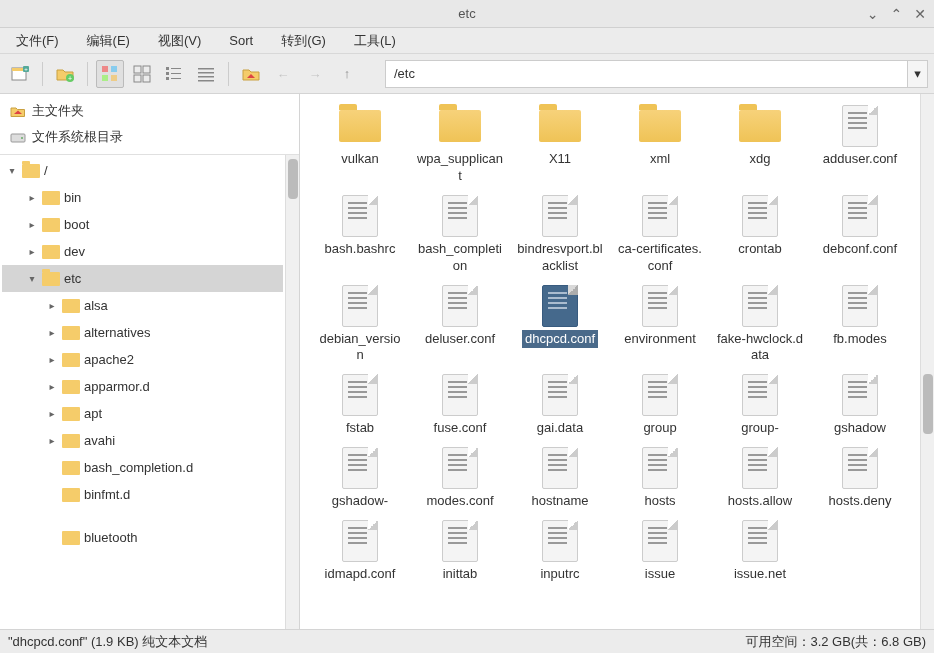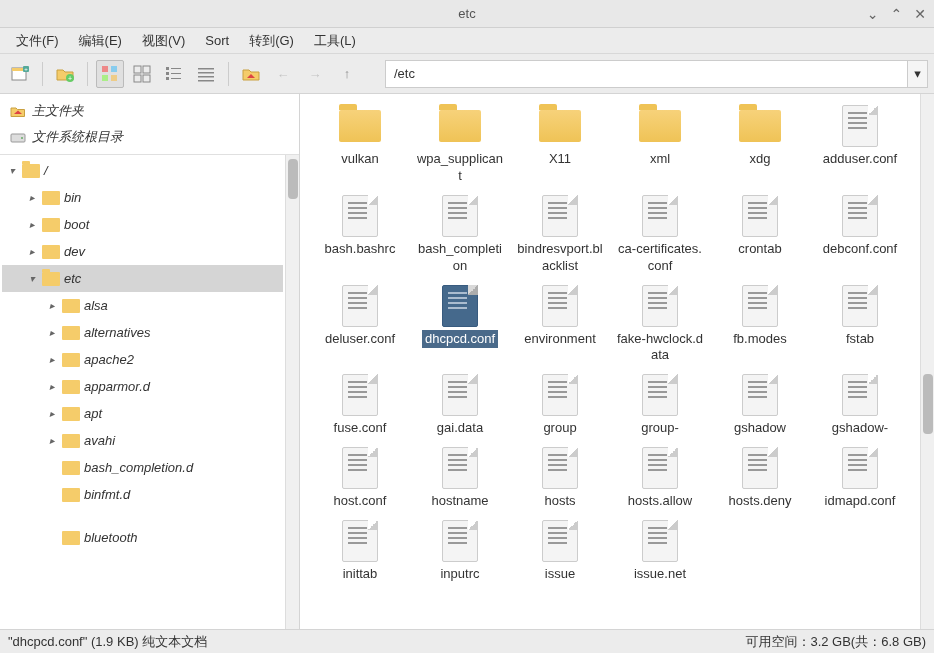--- a/index.html
+++ b/index.html
@@ -3,36 +3,36 @@
 <meta charset="utf-8">
 <style>
 * { box-sizing: border-box; margin: 0; padding: 0; font-family: sans-serif; }
 body { width: 934px; height: 653px; background: #f0f0f0; display: flex; flex-direction: column; overflow: hidden; font-size: 13px; color: #333; }
 
 .titlebar { height: 28px; background: #e8e8e8; display: flex; align-items: center; justify-content: center; position: relative; border-bottom: 1px solid #d0d0d0; }
 .titlebar-title { color: #555; font-size: 13px; }
 .window-controls { position: absolute; right: 8px; display: flex; gap: 12px; }
 .window-controls span { color: #666; cursor: pointer; font-size: 14px; }
 
-.menubar { height: 26px; background: #ececec; display: flex; align-items: center; padding: 0 6px; border-bottom: 1px solid #d8d8d8; }
+.menubar { height: 26px; background: #ececec; display: flex; align-items: center; padding: 0 6px; border-bottom: 1px solid #d8d8d8; gap: 8px; }
 .menubar-item { padding: 3px 10px; color: #333; cursor: pointer; }
 
 .toolbar { height: 40px; background: #ececec; display: flex; align-items: center; padding: 0 6px; gap: 4px; border-bottom: 1px solid #d4d4d4; }
 .toolbar-sep { width: 1px; height: 24px; background: #ccc; margin: 0 4px; }
 .tb-btn { width: 28px; height: 28px; display: flex; align-items: center; justify-content: center; border: 1px solid transparent; border-radius: 2px; cursor: pointer; }
 .tb-btn.active { border-color: #bbb; background: #e0e0e0; }
 .tb-btn svg { width: 20px; height: 20px; }
 .tb-btn.disabled { opacity: 0.4; cursor: default; }
 .pathbar { flex: 1; display: flex; align-items: center; margin-left: 20px; }
 .path-input { flex: 1; height: 28px; border: 1px solid #ccc; background: #fff; padding: 0 8px; font-size: 13px; color: #333; }
 .path-dropdown { width: 20px; height: 28px; border: 1px solid #ccc; border-left: none; background: #f5f5f5; display: flex; align-items: center; justify-content: center; cursor: pointer; }
 
 .main { flex: 1; display: flex; overflow: hidden; }
 
-.sidebar { width: 300px; background: #fff; border-right: 1px solid #d4d4d4; display: flex; flex-direction: column; overflow: hidden; font-style: italic; }
+.sidebar { width: 300px; background: #fff; border-right: 1px solid #d4d4d4; display: flex; flex-direction: column; overflow: hidden; }
 .places { padding: 4px; border-bottom: 1px solid #e0e0e0; }
 .place-item { display: flex; align-items: center; padding: 4px 6px; gap: 6px; cursor: pointer; }
 .place-icon { width: 16px; height: 16px; }
 
 .tree-wrapper { flex: 1; display: flex; overflow: hidden; position: relative; }
 .tree { flex: 1; overflow-y: auto; padding: 2px; }
 .tree-scrollbar { width: 14px; background: #f0f0f0; border-left: 1px solid #ddd; position: relative; }
 .tree-thumb { position: absolute; left: 2px; width: 10px; height: 40px; top: 4px; background: #bbb; border-radius: 4px; }
 .tree-item { display: flex; align-items: center; padding: 6px 4px; gap: 4px; cursor: pointer; }
 .tree-item.selected { background: #d5d5d5; }
@@ -375,20 +375,31 @@
           </div>
           <div class="grid-item">
             <div class="grid-icon">
               <div class="file-icon">
                 <div class="file-line"></div>
                 <div class="file-line"></div>
                 <div class="file-line"></div>
                 <div class="file-line"></div>
               </div>
             </div>
+            <div class="grid-label">debian_version</div>
+          </div>
+          <div class="grid-item">
+            <div class="grid-icon">
+              <div class="file-icon">
+                <div class="file-line"></div>
+                <div class="file-line"></div>
+                <div class="file-line"></div>
+                <div class="file-line"></div>
+              </div>
+            </div>
             <div class="grid-label">deluser.conf</div>
           </div>
           <div class="grid-item selected">
             <div class="grid-icon">
               <div class="file-icon selected-file">
                 <div class="file-line"></div>
                 <div class="file-line"></div>
                 <div class="file-line"></div>
                 <div class="file-line"></div>
               </div>
@@ -507,21 +518,21 @@
           </div>
           <div class="grid-item">
             <div class="grid-icon">
               <div class="file-icon">
                 <div class="file-line"></div>
                 <div class="file-line"></div>
                 <div class="file-line"></div>
                 <div class="file-line"></div>
               </div>
             </div>
-            <div class="grid-label">host.conf</div>
+            <div class="grid-label">modes.conf</div>
           </div>
           <div class="grid-item">
             <div class="grid-icon">
               <div class="file-icon">
                 <div class="file-line"></div>
                 <div class="file-line"></div>
                 <div class="file-line"></div>
                 <div class="file-line"></div>
               </div>
             </div>

